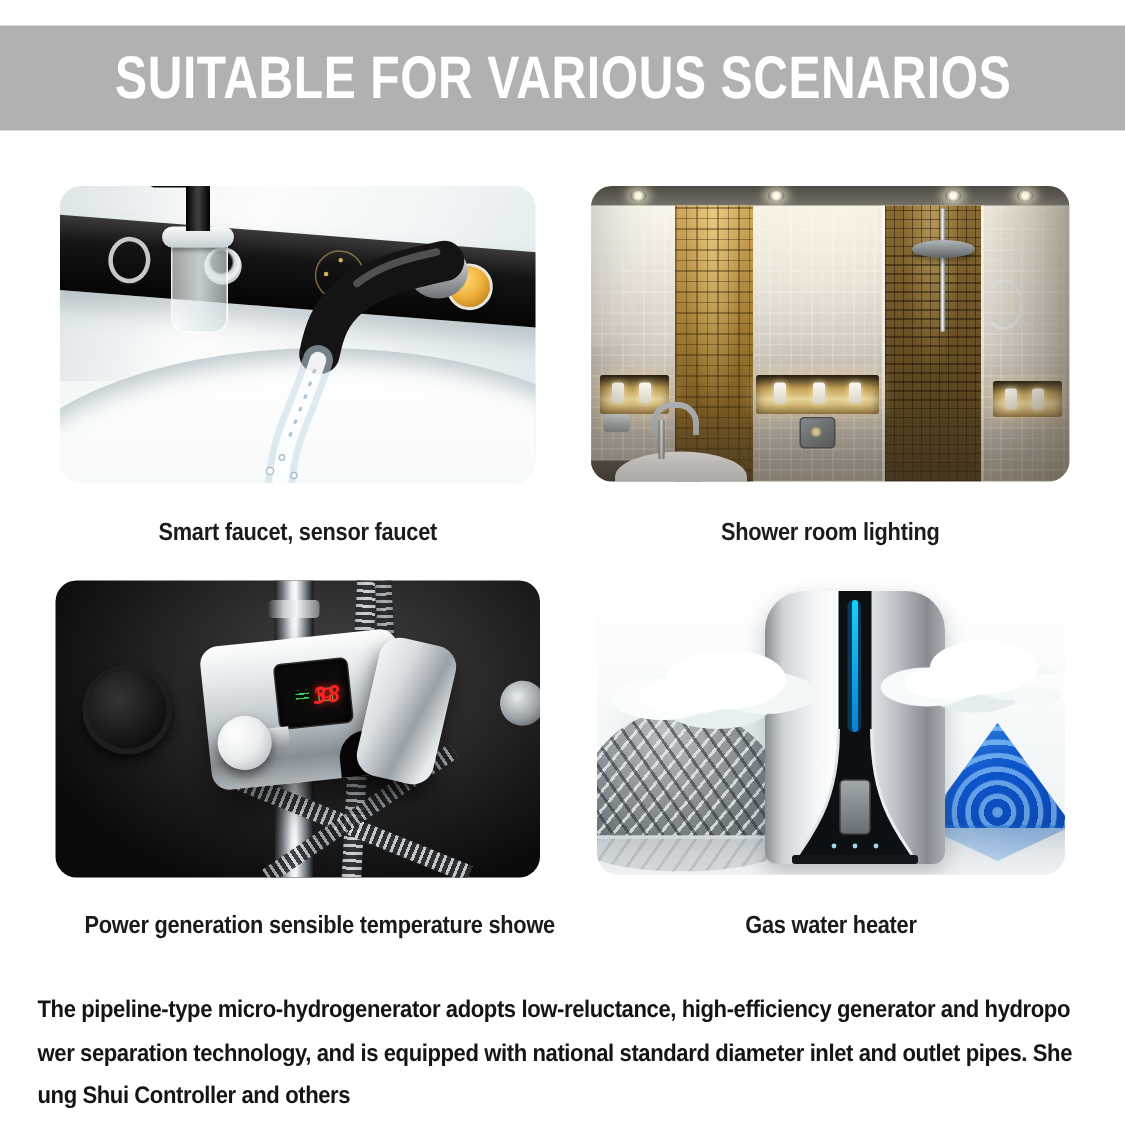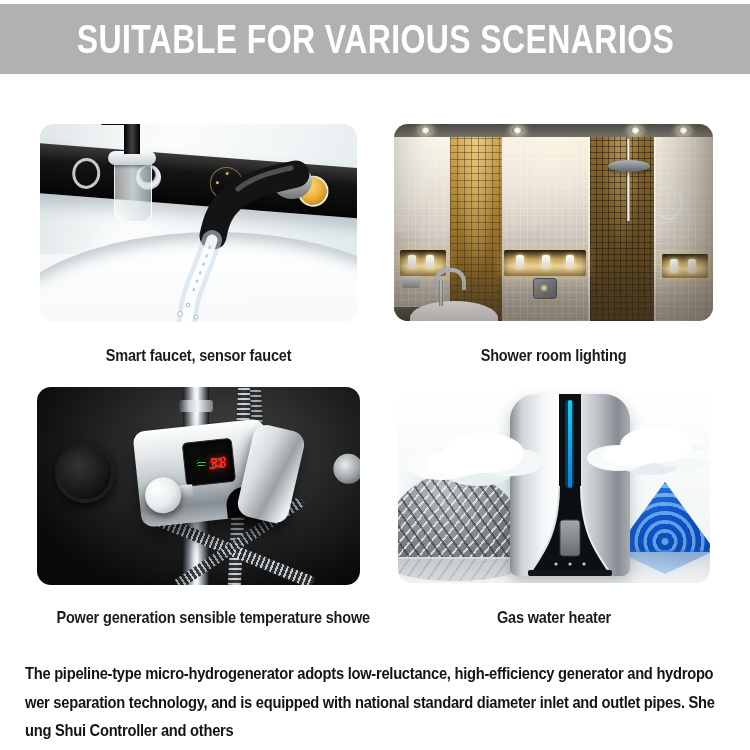--- a/index.html
+++ b/index.html
@@ -1,20 +1,20 @@
 <!DOCTYPE html>
 <html><head>
 <meta charset="utf-8">
 <style>
   html,body{margin:0;padding:0;background:#ffffff;}
   .page{position:relative;width:750px;height:750px;background:#ffffff;overflow:hidden;
         font-family:"Liberation Sans",sans-serif;}
 
   
-  .banner{position:absolute;left:0;top:4px;width:750px;height:70px;background:#b1b1b0;
+  .banner{position:absolute;left:0;top:17px;width:750px;height:70px;background:#b1b1b0;
           display:flex;align-items:center;justify-content:center;}
   .banner h1{margin:0;color:#ffffff;font-size:40px;font-weight:bold;letter-spacing:.5px;
              transform:scaleX(.8);white-space:nowrap;}
 
   
   .photo{position:absolute;border-radius:14px;overflow:hidden;}
   .photo *{position:absolute;}
 
   
   .caption{position:absolute;text-align:center;color:#1b1b1b;font-size:16.5px;font-weight:bold;

